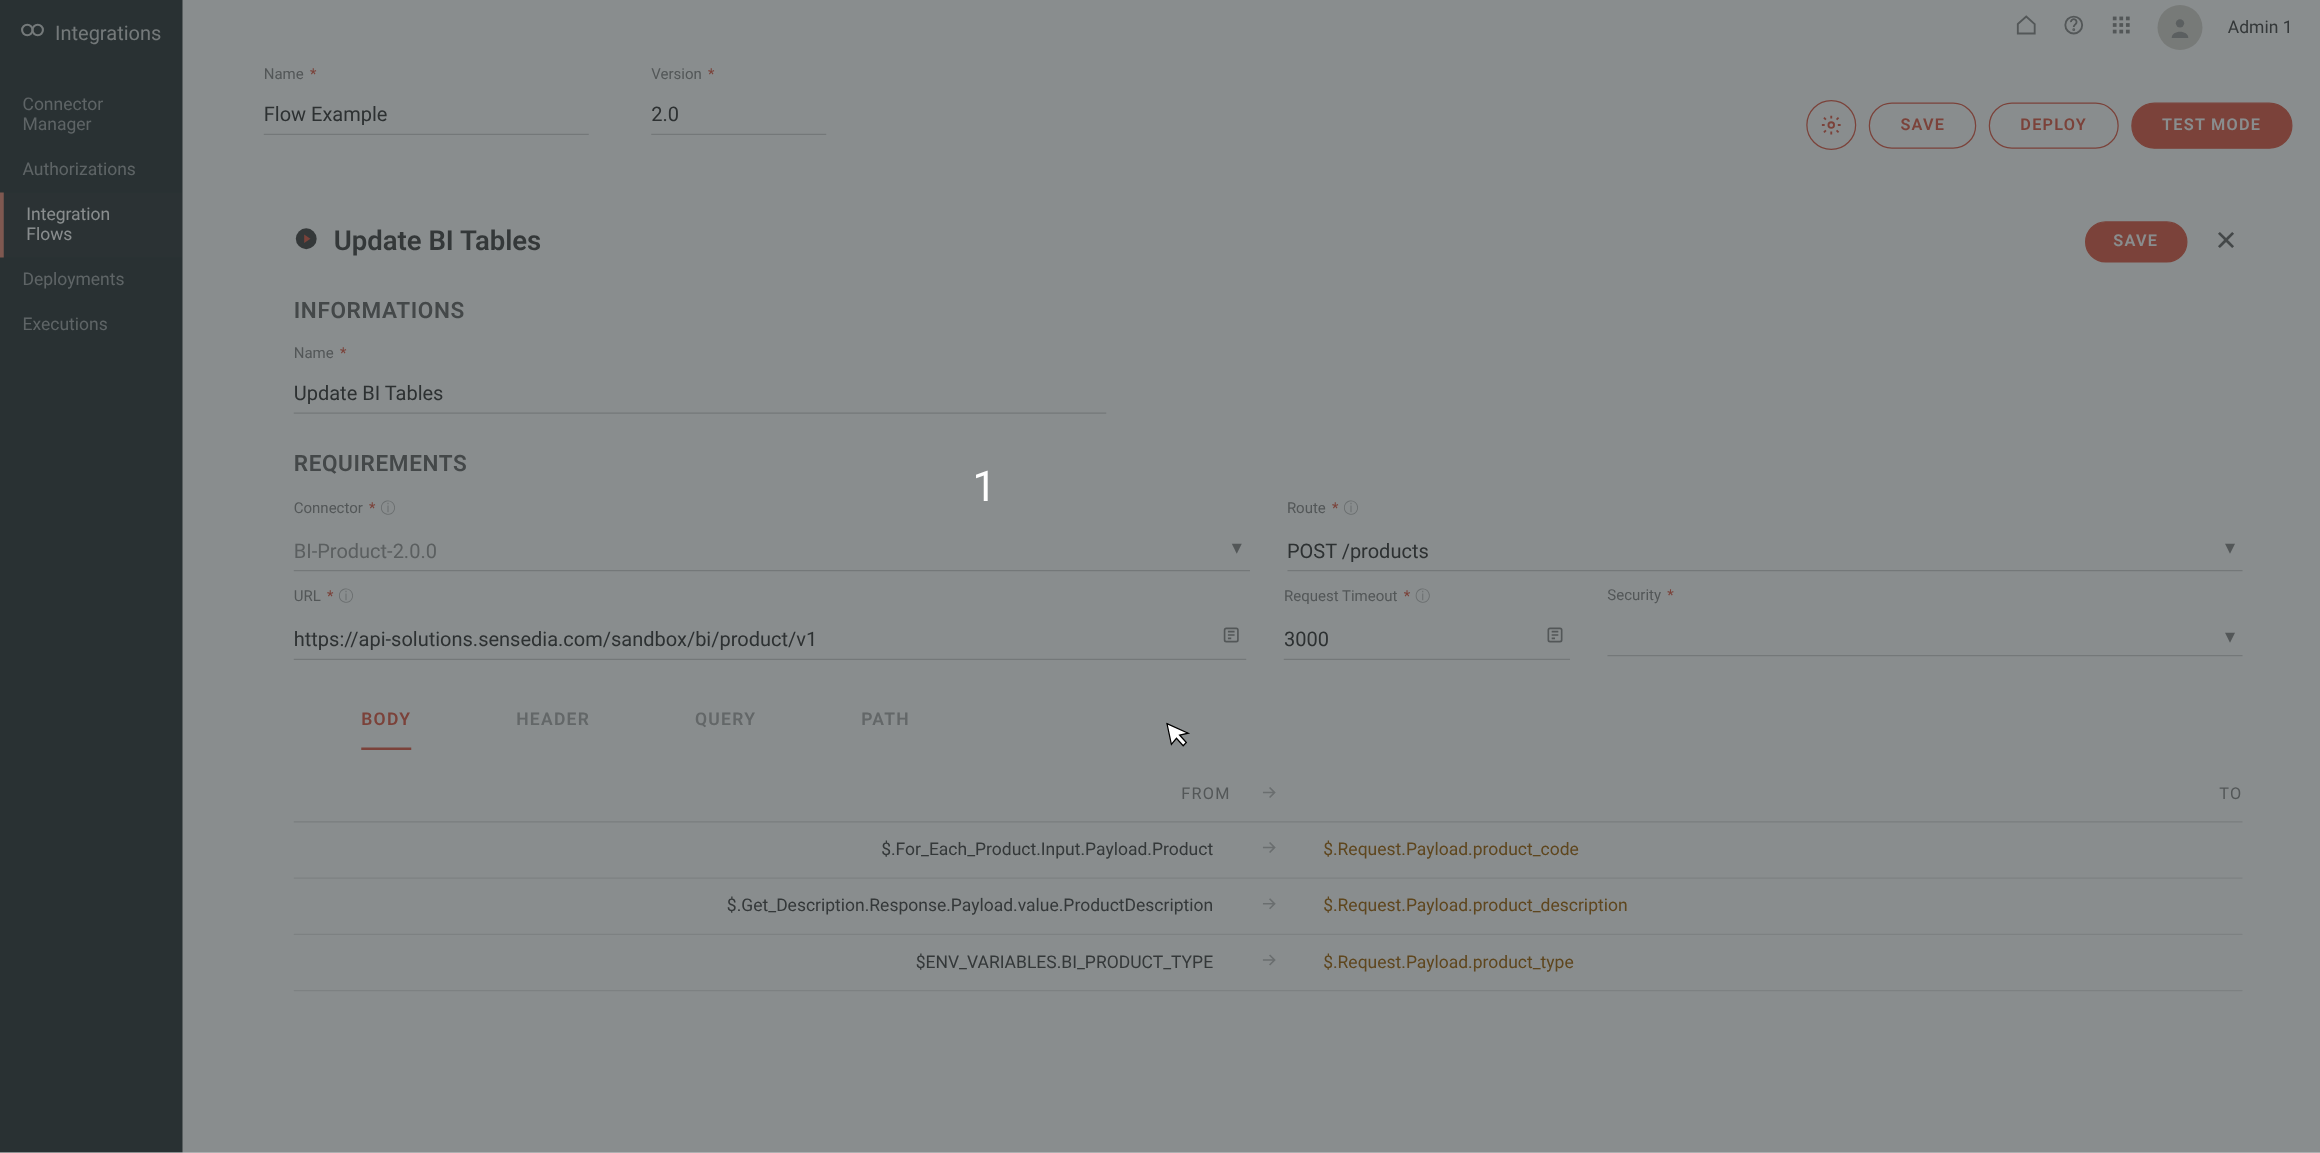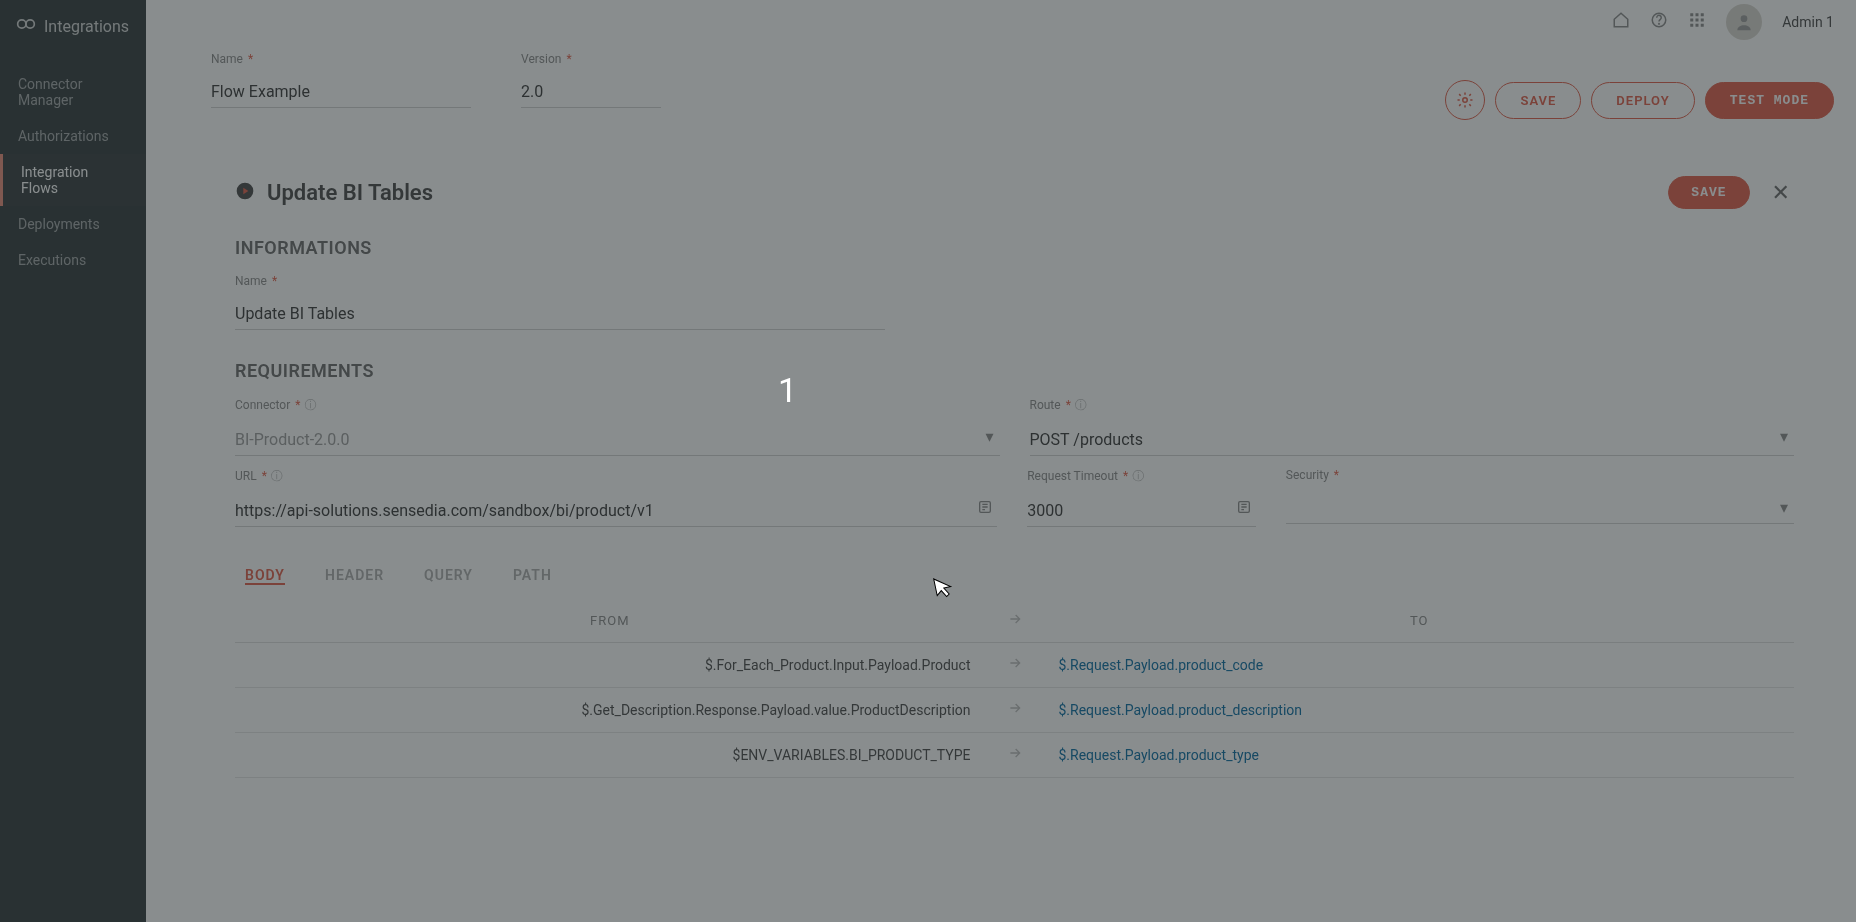--- a/index.html
+++ b/index.html
@@ -18,47 +18,47 @@
 .user-label { font-size: 14px; color: #444; }
 
 .page-header { position: absolute; left: 165px; top: 44px; right: 0; height: 100px; padding: 8px 22px 0 46px; display: flex; align-items: flex-start; gap: 50px; }
 .field { display: flex; flex-direction: column; }
 .field-label { font-size: 12px; color: #888; margin-bottom: 10px; }
 .field-label .req { color: #e05a45; margin-left: 2px; }
 .field-input { border: none; border-bottom: 1px solid #d0d0d0; background: transparent; font-size: 16px; padding: 6px 0; color: #333; outline: none; }
 .actions { margin-left: auto; display: flex; align-items: center; gap: 10px; margin-top: 28px; }
 .btn-outline, .btn-solid, .icon-circle { border-radius: 22px; font-size: 13px; font-weight: 600; letter-spacing: 1px; cursor: pointer; border: 1.5px solid #e05a45; text-align: right; }
 .btn-outline { background: transparent; color: #e05a45; padding: 10px 24px; }
-.btn-solid { background: #e05a45; color: #fff; padding: 10px 24px; font-family: Liberation Mono, monospace; }
+.btn-solid { background: #e05a45; color: #fff; padding: 10px 24px; }
 .icon-circle { width: 40px; height: 40px; border-radius: 50%; display: flex; align-items: center; justify-content: center; color: #e05a45; }
 .accent-bar { position: absolute; left: 820px; top: 156px; width: 96px; height: 6px; background: #e8896e; border-radius: 2px; }
 
 .panel { position: absolute; left: 195px; top: 156px; right: 22px; bottom: 12px; background: #fff; border-radius: 6px 6px 0 0; padding: 20px 40px 0 40px; overflow: auto; box-shadow: 0 0 0 rgba(0,0,0,0); }
 .panel-header { display: flex; align-items: center; gap: 12px; margin-bottom: 28px; }
 .panel-title { font-size: 22px; font-weight: 600; color: #444; }
 .panel-actions { margin-left: auto; display: flex; align-items: center; gap: 18px; }
 .close-btn { font-size: 22px; color: #666; cursor: pointer; padding: 4px; }
 
 .section-title { font-size: 18px; font-weight: 600; color: #666; letter-spacing: 0.5px; margin-bottom: 4px; }
 .info-icon { font-size: 12px; color: #bbb; margin-left: 4px; cursor: pointer; }
 .field-row { display: flex; gap: 30px; }
 .field-block { flex: 1; display: flex; flex-direction: column; padding-top: 12px; position: relative; }
 .select-arrow { position: absolute; right: 6px; bottom: 10px; color: #888; font-size: 16px; }
 .env-icon { position: absolute; right: 4px; bottom: 8px; color: #888; cursor: pointer; }
 
 .tabs { display: flex; gap: 40px; margin-top: 40px; padding-left: 10px; }
-.tab { font-size: 14px; font-weight: 600; letter-spacing: 1px; color: #aaa; cursor: pointer; }
+.tab { font-size: 14px; font-weight: 600; letter-spacing: 1px; color: #aaa; padding-bottom: 14px; cursor: pointer; margin-left: 44px; }
 .tab.active { color: #e05a45; border-bottom: 2px solid #e05a45; }
 
 .map-table { margin-top: 14px; }
 .map-head, .map-row { display: grid; grid-template-columns: 1fr 60px 1fr; align-items: center; border-bottom: 1px solid #e5e5e5; }
 .map-head { border-bottom: 1px solid #ddd; }
-.map-head .from-h, .map-head .to-h { text-align: center; font-size: 13px; color: #888; padding: 14px 0; letter-spacing: 1px; }
+.map-head .from-h, .map-head .to-h { text-align: right; font-size: 13px; color: #888; padding: 14px 0; letter-spacing: 1px; }
 .map-row .from-v { text-align: right; padding: 14px 14px 14px 0; font-size: 14px; color: #444; }
-.map-row .to-v { text-align: left; padding: 14px 0 14px 14px; font-size: 14px; color: #0369a1; }
+.map-row .to-v { text-align: left; padding: 14px 0 14px 14px; font-size: 14px; color: #a16207; }
 .arrow-cell { text-align: center; color: #bbb; }
 .disabled { color: #999; }
 
 .overlay { position: absolute; inset: 0; background: rgba(40,48,50,0.55); pointer-events: none; }
 .big-one { position: absolute; left: 778px; top: 370px; font-size: 34px; color: #fff; font-weight: 400; }
 .cursor { position: absolute; left: 935px; top: 576px; color: #fff; font-size: 18px; transform: rotate(-12deg); }
 </style>
 </head>
 <body>
 

